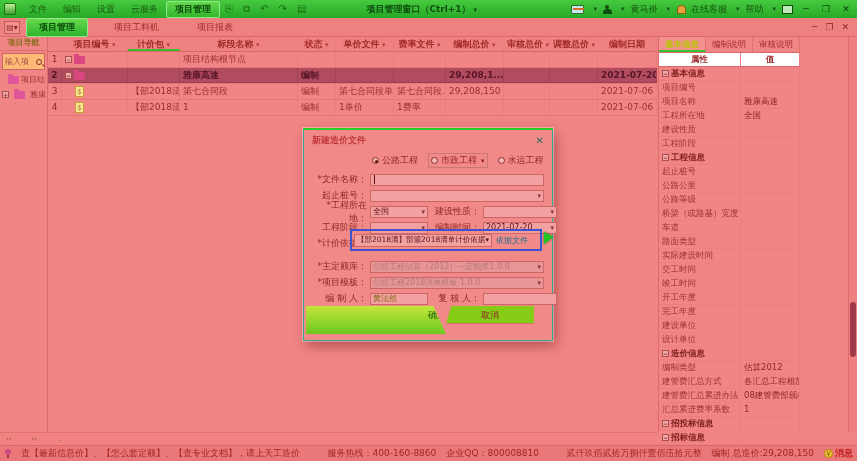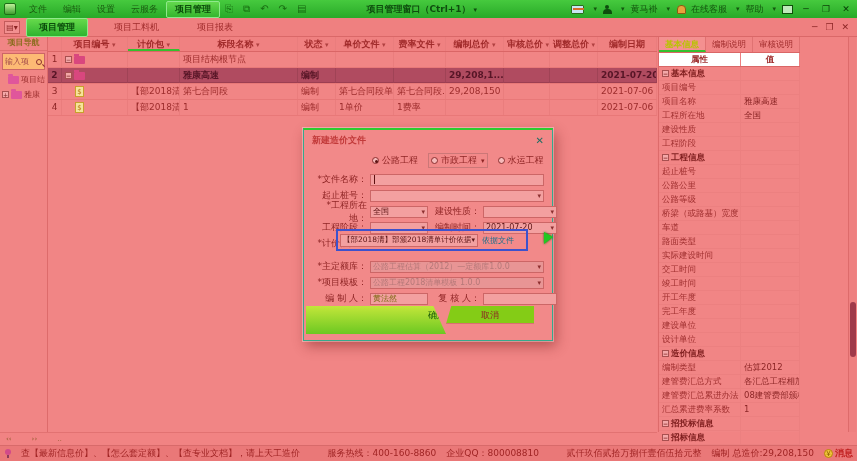--- a/index.html
+++ b/index.html
@@ -40,21 +40,21 @@
   .mdictrl { margin-left:auto; display:flex; gap:8px; padding-right:8px; color:#8c2525; font-size:9px; }
 
   
   .sidebar { position:absolute; left:0; top:37px; width:48px; height:395px; border-right:1px solid #dd6b6b; background:#f18585; }
   .sb-head { height:14px; display:flex; align-items:center; justify-content:space-between; padding:0 2px;
     color:#8c6d1f; font-weight:bold; font-size:8px; border-bottom:1px solid #e07272; white-space:nowrap; overflow:hidden;flex-direction:column; }
   .sb-search { margin:2px 2px; height:17px; border:1px solid #cc6666; background:#fdba74; display:flex; align-items:center; padding:0 2px; font-size:8px; color:#a34b4b; }
   .lens { width:6px; height:6px; border:1px solid #8c2f2f; border-radius:50%; position:relative; margin-left:auto; }
   .lens:after { content:""; position:absolute; left:5px; top:5px; width:3px; height:1px; background:#8c2f2f; transform:rotate(45deg); }
   .tree-item { display:flex; align-items:center; gap:2px; padding:2px 1px 2px 8px; white-space:nowrap; overflow:hidden; color:#9c2f2f; font-size:8px; }
-  .tree-item.l2 { padding-left:2px; }
+  .tree-item.l2 { padding-left:2px;justify-content:space-between; }
   .expbox { width:7px; height:7px; border:1px solid #a85050; font-size:6px; line-height:5px; text-align:center; color:#7c2020; background:#f3a8a8; }
   .folder { width:11px; height:8px; background:#e0569b; border-radius:1px; position:relative; flex:none; }
   .folder:before { content:""; position:absolute; left:0; top:-2px; width:5px; height:2px; background:#e0569b; border-radius:1px 1px 0 0; }
 
   
   .table { position:absolute; left:48px; top:37px; width:609px; height:395px; background:#f18585; }
   .trow { display:grid; grid-template-columns:14px 66px 52px 118px 38px 58px 52px 58px 46px 48px auto;
     height:16px; line-height:15px; border-bottom:1px solid #e87878; }
   .thead { background:#f08181; font-weight:bold; color:#a12b2b; border-bottom:1px solid #da6666; height:15px; }
   .tc { padding:0 3px; white-space:nowrap; overflow:hidden; border-right:1px solid #ea7d7d; font-size:9px; }
@@ -111,21 +111,21 @@
   .radio-drop .dd { margin-left:4px; }
   .dlg-row { display:flex; align-items:center; height:13px; margin:0 8px 3px; }
   .dlg-label { width:55px; text-align:right; color:#8e2424; flex:none; }
   .field { flex:1; height:12px; border:1px solid #cc6666; background:#f3a0a0; margin-left:3px; display:flex; align-items:center; padding:0 2px; color:#5c1515; font-size:8px; position:relative; }
   .field .dd { margin-left:auto; font-size:7px; color:#8c2f2f; }
   .field.gray { background:#e89595; color:#b57878; }
   .field.small { flex:none; width:58px; }
   .field.mid { flex:none; width:74px; }
   .lbl2 { width:48px; text-align:right; color:#8e2424; flex:none; margin-left:4px; }
   .cursor-bar { width:1px; height:9px; background:#5c1010; margin-left:1px; }
-  .basis-wrap { position:absolute; left:32px; top:99px; width:192px; height:22px; border:2px solid #3d52cc; display:flex; align-items:center; padding:0 2px; background:rgba(250,150,150,.15); }
+  .basis-wrap { position:absolute; left:46px; top:99px; width:192px; height:22px; border:2px solid #3d52cc; display:flex; align-items:center; padding:0 2px; background:rgba(250,150,150,.15); }
   .basis-field { width:138px; height:13px; border:1px solid #cc6666; background:#f3a0a0; display:flex; align-items:center; padding:0 2px; color:#5c1515; font-size:7.5px; white-space:nowrap; overflow:hidden; }
   .basis-link { margin-left:4px; color:#1a6f8c; font-size:8px; white-space:nowrap; }
   .gcursor { position:absolute; left:240px; top:102px; width:0; height:0; border-left:9px solid #22c822; border-top:5px solid transparent; border-bottom:7px solid transparent; filter:drop-shadow(0 0 1px #0a6a0a); }
   .dlg-btns { position:absolute; left:0; top:176px; width:100%; height:19px; }
   .btn-ok { position:absolute; left:2px; top:0; width:140px; height:28px; background:linear-gradient(#c3e63a,#6cc822);
     clip-path:polygon(0 0,91% 0,100% 100%,0 100%); color:#1d5c08; font-weight:normal; text-align:right; line-height:18px; }
   .btn-cancel { position:absolute; left:142px; top:0; width:88px; height:18px; background:#84cc16;
     clip-path:polygon(6% 0,100% 0,100% 100%,0 100%); color:#8e2525; text-align:center; line-height:18px; border-bottom:1px solid #d87070; }
 </style>
 </head>

